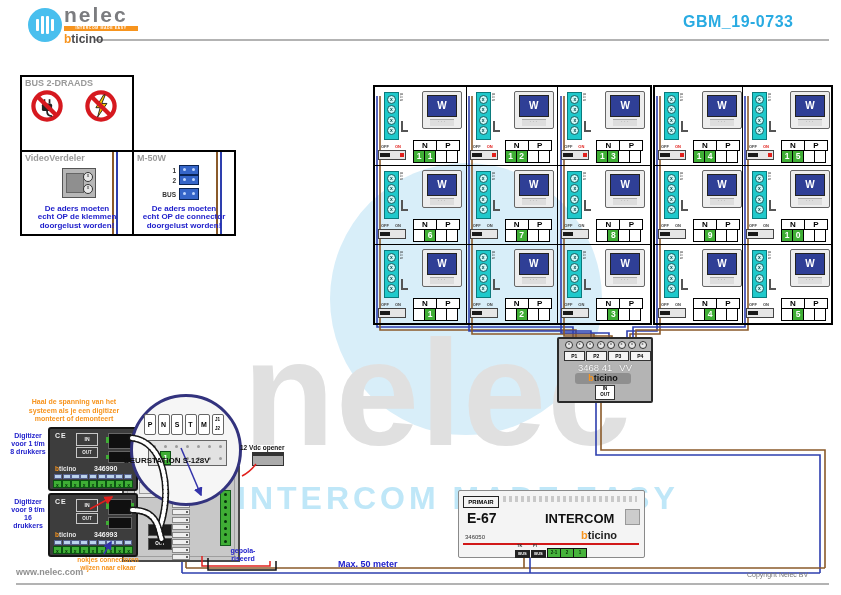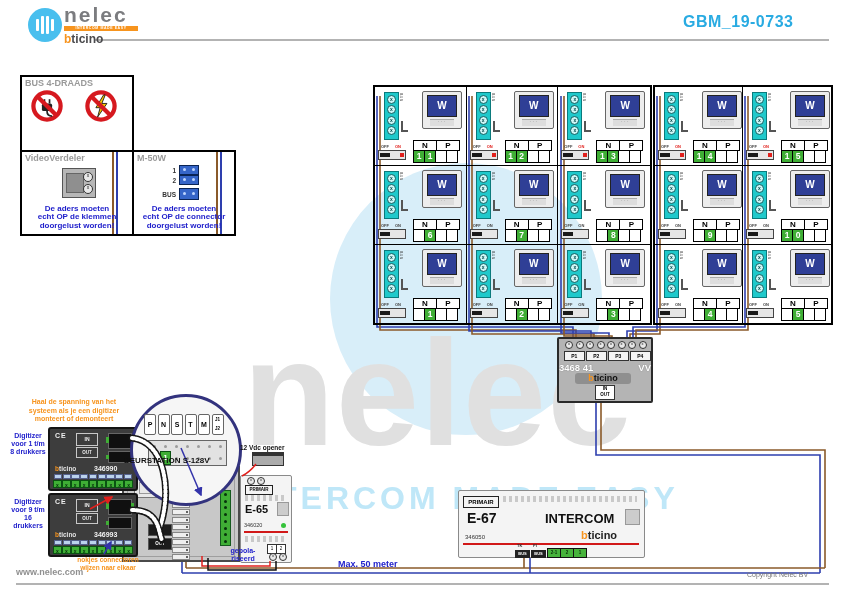--- a/index.html
+++ b/index.html
@@ -80,22 +80,22 @@
   .npb span{width:10px;height:11px;border:1px solid #000;background:#fff;font-size:8.5px;font-weight:bold;
      text-align:center;line-height:11px;margin-right:-1px;margin-top:-1px;}
   .npb span.g{background:#3FAE35;color:#fff;}
   
   #dist{left:557px;top:337px;width:92px;height:62px;background:#B4B4B4;border:2px solid #2A2A2A;border-radius:2px;z-index:2;}
   #dist-screws{position:absolute;left:6px;top:2px;display:flex;gap:2.5px;}
   #dist-screws .screwdot{position:static;width:6px;height:6px;font-size:4px;line-height:4px;}
   #dist-ports{position:absolute;left:5px;top:12px;display:flex;gap:1.5px;}
   #dist-ports div{width:18.5px;height:8px;background:#F5F5F5;border:1px solid #333;font-size:5px;font-weight:bold;
      text-align:center;line-height:8px;}
-  #dist-model{position:absolute;left:0;right:0;top:23px;display:flex;justify-content:space-between;gap:7px;
-     font-size:9.5px;font-weight:bold;color:#fff;text-shadow:0 0 1px #666;}
+  #dist-model{position:absolute;left:0;right:0;top:23px;display:flex;justify-content:center;gap:7px;
+     font-size:9.5px;font-weight:normal;color:#fff;text-shadow:0 0 1px #666;}
   #dist-brand{position:absolute;left:16px;top:34px;width:56px;height:11px;background:#8F8F8F;border-radius:3px;
      text-align:center;font-size:9px;font-weight:bold;line-height:11px;}
   #dist-io{position:absolute;left:36px;top:46px;width:18px;height:13px;background:#fff;border:1px solid #333;
      font-size:4.5px;font-weight:bold;text-align:center;line-height:6px;}
   
   .orange-note{color:#F7941E;font-weight:bold;text-align:center;z-index:4;}
   #note-power{left:14px;top:398px;width:120px;font-size:7px;line-height:8.5px;}
   #note-conn{left:60px;top:556px;width:96px;font-size:6.5px;line-height:7.5px;}
   #magnifier{left:130px;top:394px;width:106px;height:106px;border:3px solid #33337E;border-radius:50%;
      background:#F6F6F6;z-index:3;}
@@ -197,21 +197,21 @@
       <i style="height:18px"></i>
       <i style="height:12px"></i>
   </div>
   <div class="abs" id="logo-name">nelec</div>
   <div class="abs" id="logo-bar">INTERCOM MADE EASY</div>
   <div class="abs" id="logo-bt"><span class="bt-b">b</span><span class="bt-rest">ticino</span></div>
   <div class="abs" id="doc-title">GBM_19-0733</div>
   <div class="abs" id="top-rule"></div>
 
   <div class="abs ibox" id="box-bus2">
-    <h3>BUS 4-DRAADS</h3>
+    <h3>BUS 2-DRAADS</h3>
     <svg class="proicon" style="left:8px" width="34" height="34" viewBox="0 0 40 40">
       <circle cx="20" cy="20" r="16" fill="#fff" stroke="#D6191F" stroke-width="5"></circle>
       <rect x="14" y="17" width="12" height="9" rx="2" fill="#222"></rect>
       <line x1="17" y1="12" x2="17" y2="17" stroke="#222" stroke-width="2"></line>
       <line x1="23" y1="12" x2="23" y2="17" stroke="#222" stroke-width="2"></line>
       <path d="M20 26 Q20 32 26 32" stroke="#222" stroke-width="2" fill="none"></path>
       <line x1="9" y1="9" x2="31" y2="31" stroke="#D6191F" stroke-width="5"></line>
     </svg>
     <svg class="proicon" style="left:62px" width="34" height="34" viewBox="0 0 40 40">
       <circle cx="20" cy="20" r="16" fill="#fff" stroke="#D6191F" stroke-width="5"></circle>
@@ -999,38 +999,20 @@
     <span class="iob io-in">IN</span>
     <span class="iob io-out">OUT</span>
     <span class="sock s1"><i class="clip" style="left:-3px"></i><i class="clip" style="right:-3px"></i></span>
     <span class="sock s2"><i class="clip" style="left:-3px;height:4px"></i></span>
     <span class="brand"><span class="bt-b">b</span><span class="bt-rest">ticino</span></span>
     <span class="model">346993</span>
     <span class="lblrow"><i></i><i></i><i></i><i></i><i></i><i></i><i></i><i></i><i></i></span>
     <span class="screwrow"><i>x</i><i>x</i><i>x</i><i>x</i><i>x</i><i>x</i><i>x</i><i>x</i><i>x</i></span>
   </div>
 
-  <div class="abs psu" id="e65">
-    <div class="screwdot" style="left:6px;top:1px;width:6px;height:6px;font-size:4px;line-height:4px;">x</div>
-    <div class="screwdot" style="left:16px;top:1px;width:6px;height:6px;font-size:4px;line-height:4px;">x</div>
-    <div class="primair">PRIMAIR</div>
-    <div class="teeth" style="left:4px;top:19px;width:42px;"></div>
-    <div class="model">E-65</div>
-    <div class="graybox" style="left:36px;top:26px;width:10px;height:12px;"></div>
-    <div class="code">346020</div>
-    <div class="led"></div>
-    <div class="redline" style="left:3px;top:55px;width:44px;"></div>
-    <div class="teeth" style="left:4px;top:60px;width:42px;"></div>
-    <div class="terms">
-      <i>1</i>
-      <i>2</i>
-    </div>
-    <div class="screwdot" style="left:28px;top:77px;width:6px;height:6px;font-size:4px;line-height:4px;">x</div>
-    <div class="screwdot" style="left:38px;top:77px;width:6px;height:6px;font-size:4px;line-height:4px;">x</div>
-  </div>
 
   <div class="abs psu" id="e67">
     <div class="primair">PRIMAIR</div>
     <div class="teeth" style="left:44px;top:5px;width:134px;"></div>
     <div class="model">E-67</div>
     <div class="type">INTERCOM</div>
     <div class="graybox" style="left:166px;top:18px;width:13px;height:14px;"></div>
     <div class="code">346050</div>
     <div class="brand"><span class="bt-b">b</span><span style="color:#222">ticino</span></div>
     <div class="redline" style="left:4px;top:52px;width:176px;"></div>

